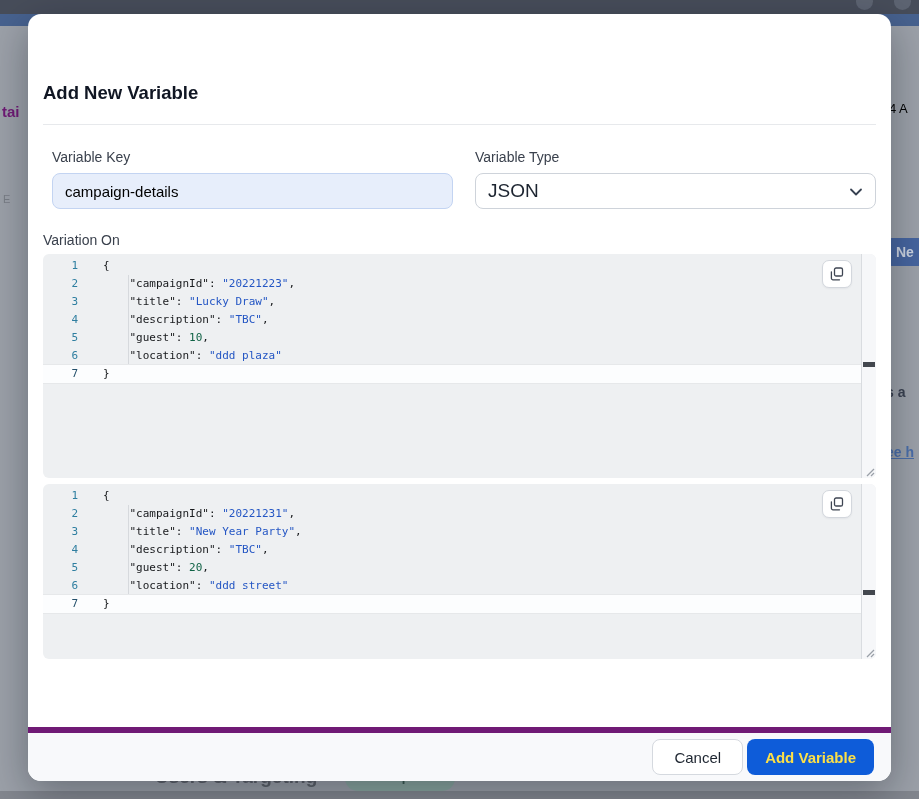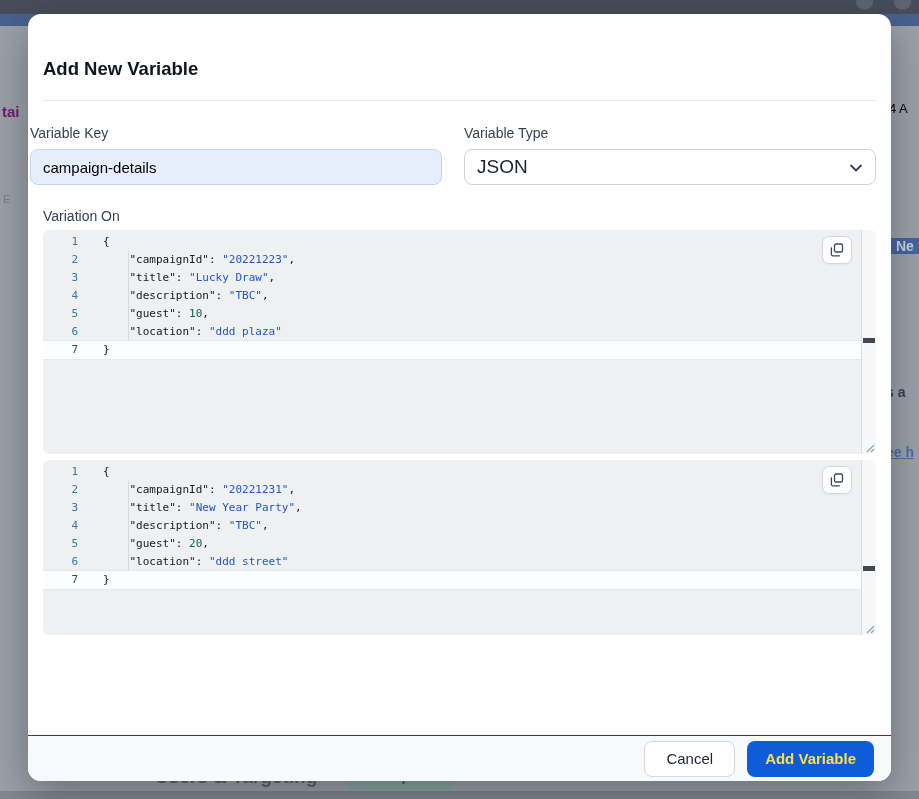--- a/index.html
+++ b/index.html
@@ -10,37 +10,37 @@
   .backdrop { position:absolute; inset:0; background:#9ca1a9; }
   .bd-topbar { position:absolute; left:0; top:0; width:919px; height:14px; background:#474d5a; }
   .bd-avatar { position:absolute; top:-7px; width:17px; height:17px; border-radius:50%; background:#5d6472; }
   .bd-avatar.a1 { right:46px; }
   .bd-avatar.a2 { right:8px; }
   .bd-bluebar { position:absolute; left:0; top:14px; width:919px; height:12px; background:#47628f; }
   .bd-frag { position:absolute; color:#33373e; white-space:nowrap; }
   .bd-frag-tai { left:2px; top:103px; font-size:15px; font-weight:600; color:#701a75; }
   .bd-frag-e { left:3px; top:193px; font-size:11px; color:#797e86; letter-spacing:1px; }
   .bd-frag-4a { left:889px; top:101px; font-size:13px; color:#000000; }
-  .bd-btn-ne { position:absolute; left:888px; top:238px; width:31px; height:16px; background:#46659f;
+  .bd-btn-ne { position:absolute; left:888px; top:238px; width:31px; height:28px; background:#46659f;
                border:none; border-radius:4px 0 0 4px; color:#ccd4e1; font-size:14px; font-weight:700;
                font-family:"Liberation Sans", sans-serif; text-align:left; padding-left:8px; }
   .bd-frag-sa { left:886px; top:384px; font-size:14px; color:#3a4150; font-weight:600; }
   .bd-link { left:886px; top:444px; font-size:14px; color:#4a6ea9; text-decoration:underline; font-weight:600; }
   .bd-bottom-heading { position:absolute; left:155px; top:766px; font-size:19px; font-weight:700; color:#5d626a; }
   .bd-badge { position:absolute; left:345px; top:765px; height:26px; padding:4px 14px; border-radius:13px;
               background:#8ba7a0; color:#39594f; font-size:13px; font-weight:700; }
   .bd-bottomstrip { position:absolute; left:0; top:791px; width:919px; height:8px; background:#83878f; }
 
   
   .modal { position:absolute; left:28px; top:14px; width:863px; height:767px; background:#ffffff;
            border-radius:13px; box-shadow:0 12px 40px rgba(10,15,25,.35); }
-  .modal-title { margin:44px 15px 0 15px; font-size:18.5px; font-weight:700; color:#101623; }
+  .modal-title { margin:68px 15px 0 15px; font-size:18.5px; font-weight:700; color:#101623; }
   .divider { margin:20px 15px 0 15px; border-bottom:1px solid #e7e9ec; }
 
-  .fields { display:flex; gap:22px; margin:24px 15px 0 2px; }
+  .fields { display:flex; gap:22px; margin:24px 15px 0 24px; }
   .field { flex:1; }
   .field-label, .section-label { display:block; font-size:14px; font-weight:500; color:#3a414d; margin-bottom:8px; }
   .text-input { width:100%; height:36px; border-radius:8px; border:1px solid #c3d4f2; background:#e7eefb;
                 padding:0 12px; font-size:15px; color:#000000; font-family:"Liberation Sans", sans-serif; outline:none; }
   .select { position:relative; width:100%; height:36px; border-radius:8px; border:1px solid #ced3da;
             background:#fff; padding:0 34px 0 12px; font-size:19px; color:#1c2430;
             display:flex; align-items:center; cursor:pointer; }
   .select svg { position:absolute; right:12px; top:11px; }
 
   .section-label { margin:23px 15px 0 15px; }
@@ -64,23 +64,23 @@
                   border-left:1px solid #d9dce0; }
   .scroll-thumb { position:absolute; left:1px; right:1px; height:5px; background:#43474e; }
   .ed-on  .scroll-thumb { top:108px; }
   .ed-off .scroll-thumb { top:106px; }
   .copy-btn { position:absolute; top:6px; right:24px; width:30px; height:28px; background:#fff;
               border:1px solid #d3d7dd; border-radius:7px; display:flex; align-items:center;
               justify-content:center; cursor:pointer; box-shadow:0 1px 2px rgba(20,25,35,.05); }
   .resize-grip { position:absolute; right:1px; bottom:1px; width:11px; height:11px; }
 
   
-  .modal-footer { position:absolute; left:0; right:0; bottom:0; height:46px; background:#f8f9fb;
-                  border-top:1px solid #701a75; border-radius:0 0 13px 13px;
-                  display:flex; align-items:center; justify-content:flex-end; gap:12px; padding-right:17px; }
+  .modal-footer { position:absolute; left:0; right:0; bottom:0; height:54px; background:#f8f9fb;
+                  border-top:6px solid #701a75; border-radius:0 0 13px 13px;
+                  display:flex; align-items:center; justify-content:flex-end; gap:4px; padding-right:17px; }
   .btn { height:36px; border-radius:8px; font-size:15px; font-family:"Liberation Sans", sans-serif; cursor:pointer; }
   .btn-cancel { background:#fff; border:1px solid #d5d9df; color:#1d2530; padding:0 21px; }
   .btn-primary { background:#0e5cd9; border:none; color:#fde047; font-weight:600; padding:0 18px; }
 </style>
 </head>
 <body>
 
 <div class="backdrop">
   <div class="bd-topbar">
     <div class="bd-avatar a1"></div>

